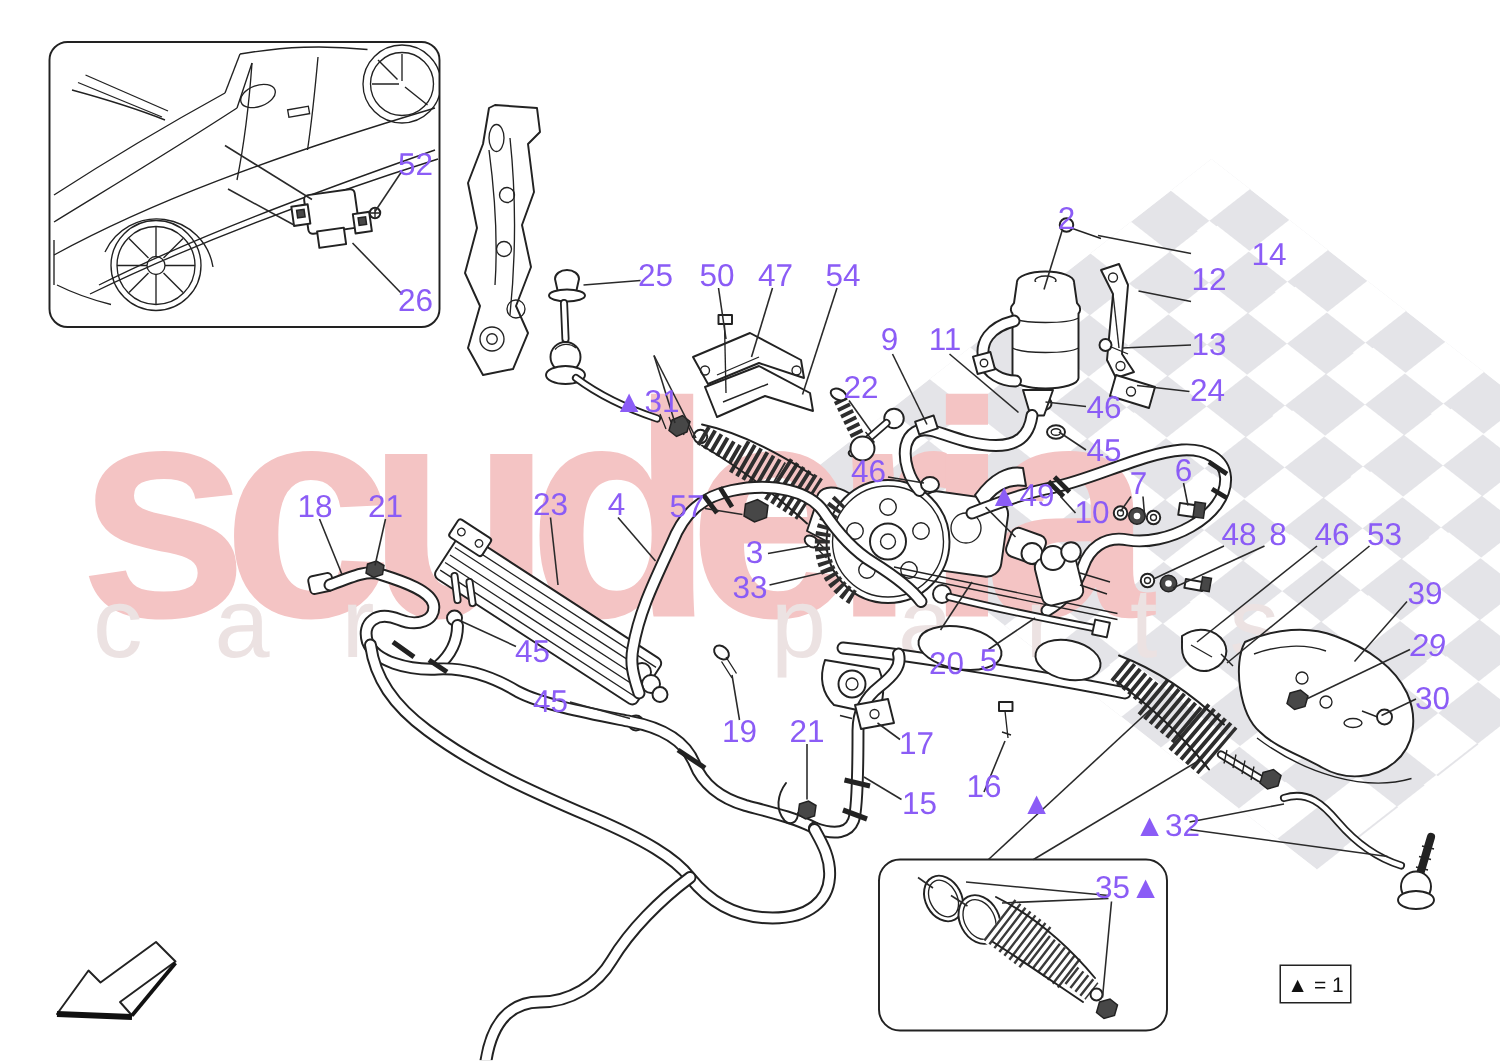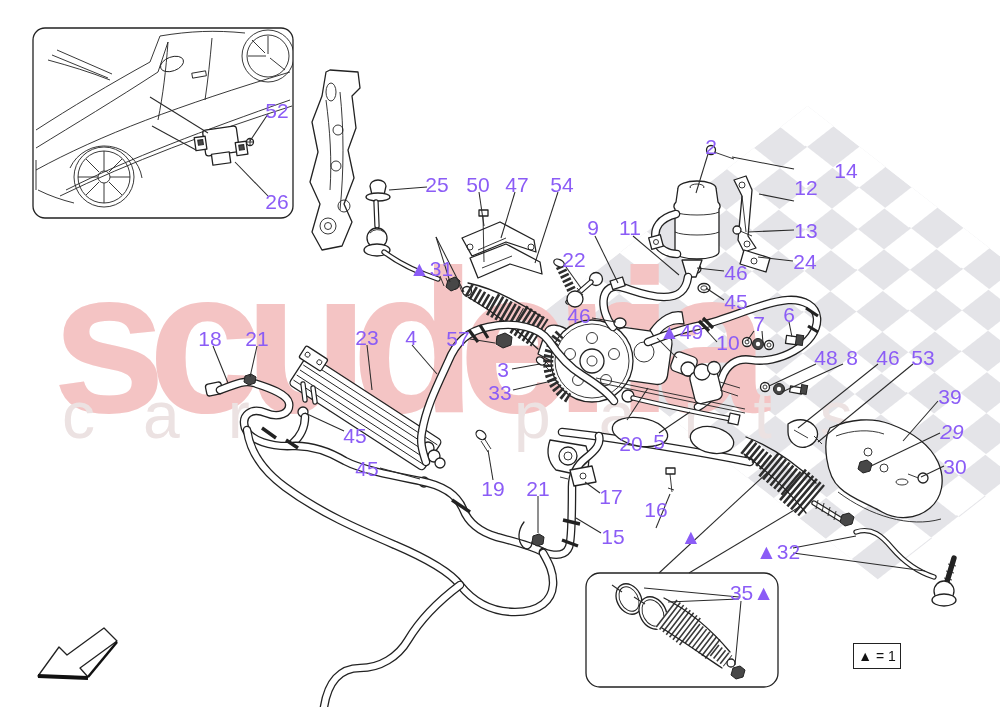--- a/index.html
+++ b/index.html
@@ -508,21 +508,21 @@
       <span class="part-label" style="left: 503px; top: 369px;">3</span>
       <span class="part-label" style="left: 500px; top: 392px;">33</span>
       <span class="part-label" style="left: 355px; top: 435px;">45</span>
       <span class="part-label" style="left: 367px; top: 468px;">45</span>
       <span class="part-label" style="left: 493px; top: 488px;">19</span>
       <span class="part-label" style="left: 538px; top: 488px;">21</span>
       <span class="part-label" style="left: 611px; top: 496px;">17</span>
       <span class="part-label" style="left: 631px; top: 443px;">20</span>
       <span class="part-label" style="left: 659px; top: 441px;">5</span>
       <span class="part-label" style="left: 613px; top: 536px;">15</span>
-      <span class="part-label" style="left: 656px; top: 509px;">16</span>
+      <span class="part-label" style="left: 656px; top: 525px;">16</span>
       <span class="part-label" style="left: 691px; top: 536px;">▲</span>
       <span class="part-label" style="left: 778px; top: 551px;">▲32</span>
       <span class="part-label" style="left: 752px; top: 592px;">35▲</span>
     </div>
 
   <div class="legend-box">
     <span>▲ = 1</span>
   </div>
 </div>
 

